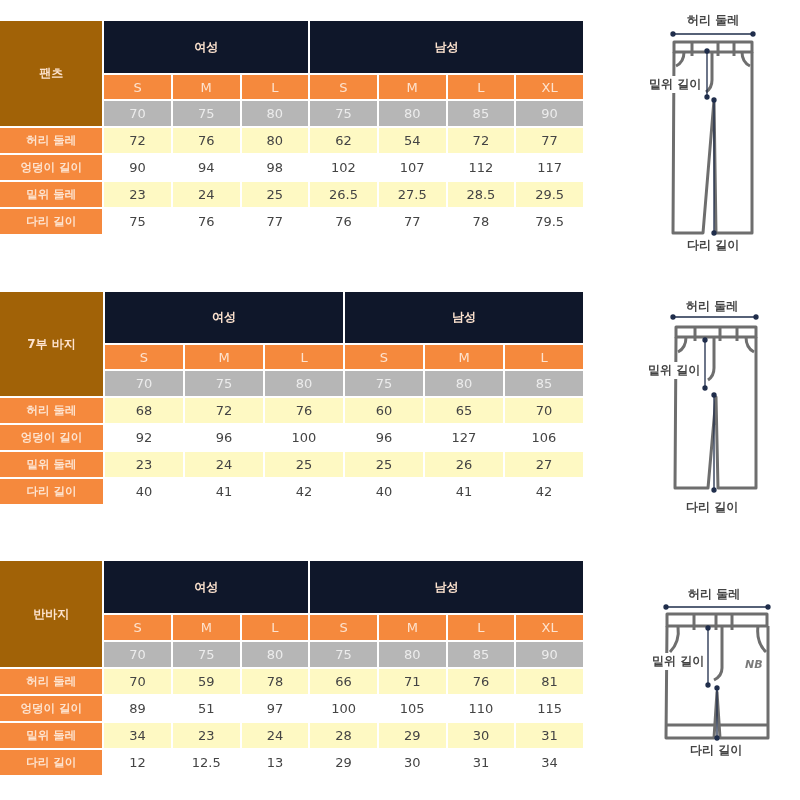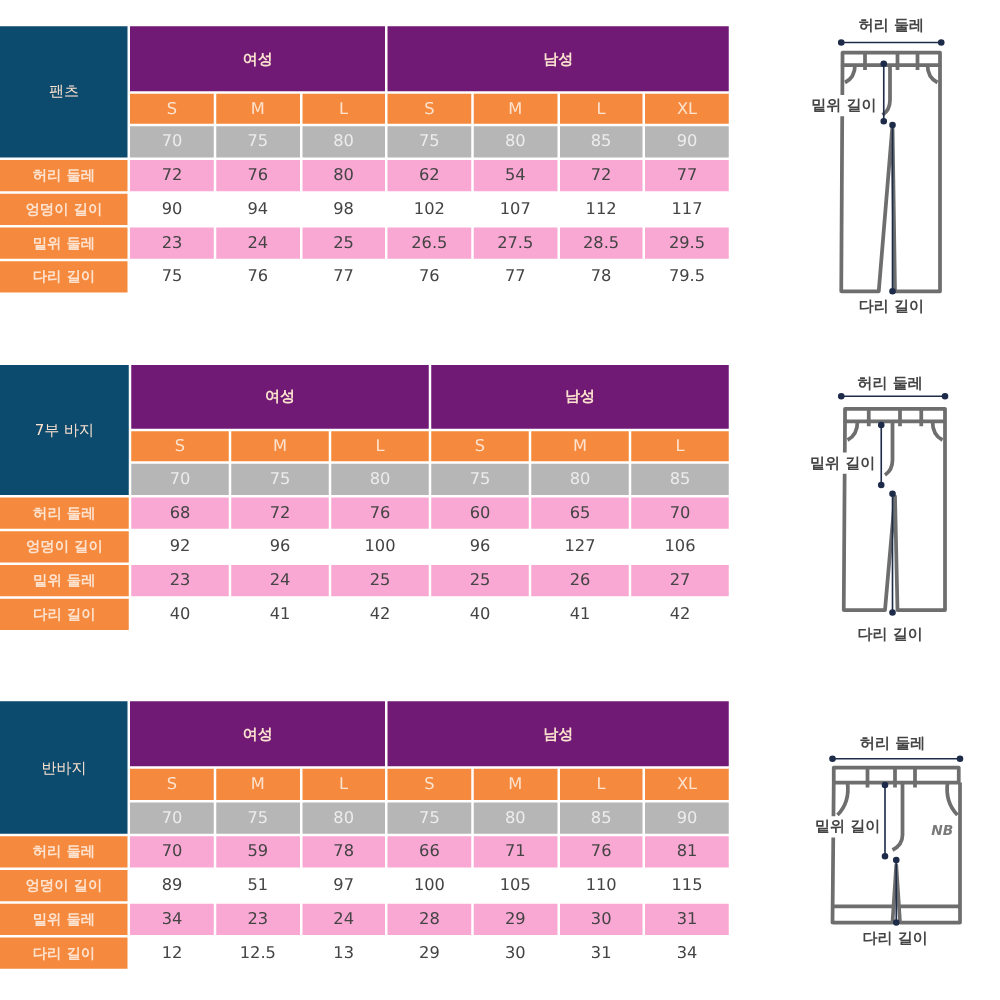--- a/index.html
+++ b/index.html
@@ -1,24 +1,24 @@
 <!DOCTYPE html>
 <html><head>
 <meta charset="utf-8">
 <style>
   html,body{margin:0;padding:0;background:#fff;}
   body{width:800px;height:800px;position:relative;overflow:hidden;font-family:"DejaVu Sans","Liberation Sans",sans-serif;}
   .tbl{position:absolute;left:0;border-collapse:separate;border-spacing:2px 2px;margin-left:-2px;}
   .tbl td{padding:0;text-align:center;vertical-align:middle;font-size:13px;color:#444;}
-  .tbl .cat{background:#0c4a6e;color:#fde3cf;font-weight:normal;font-size:12px;}
-  .tbl .gender{background:#701a75;color:#fde3cf;font-weight:bold;font-size:12px;}
+  .tbl .cat{background:#a16207;color:#fde3cf;font-weight:bold;font-size:12px;}
+  .tbl .gender{background:#0f172a;color:#fde3cf;font-weight:bold;font-size:12px;}
   .tbl .size{background:#f5893d;color:#fde3cf;font-size:13px;}
   .tbl .cm{background:#b6b6b6;color:#ececec;font-size:13px;}
   .tbl .rowlbl{background:#f5893d;color:#fde3cf;font-weight:bold;font-size:11.5px;}
-  .tbl tr.odd td.val{background:#f9a8d4;}
+  .tbl tr.odd td.val{background:#fef9c3;}
   .tbl tr.even td.val{background:#ffffff;}
   .diagram{position:absolute;}
   .diagram svg{display:block;}
   .dlabel{position:absolute;font-size:12px;color:#444;font-weight:bold;white-space:nowrap;background:#fff;}
 </style>
 </head>
 <body>
 
 <table class="tbl" style="top:19px;width:587px;">
   <colgroup>

